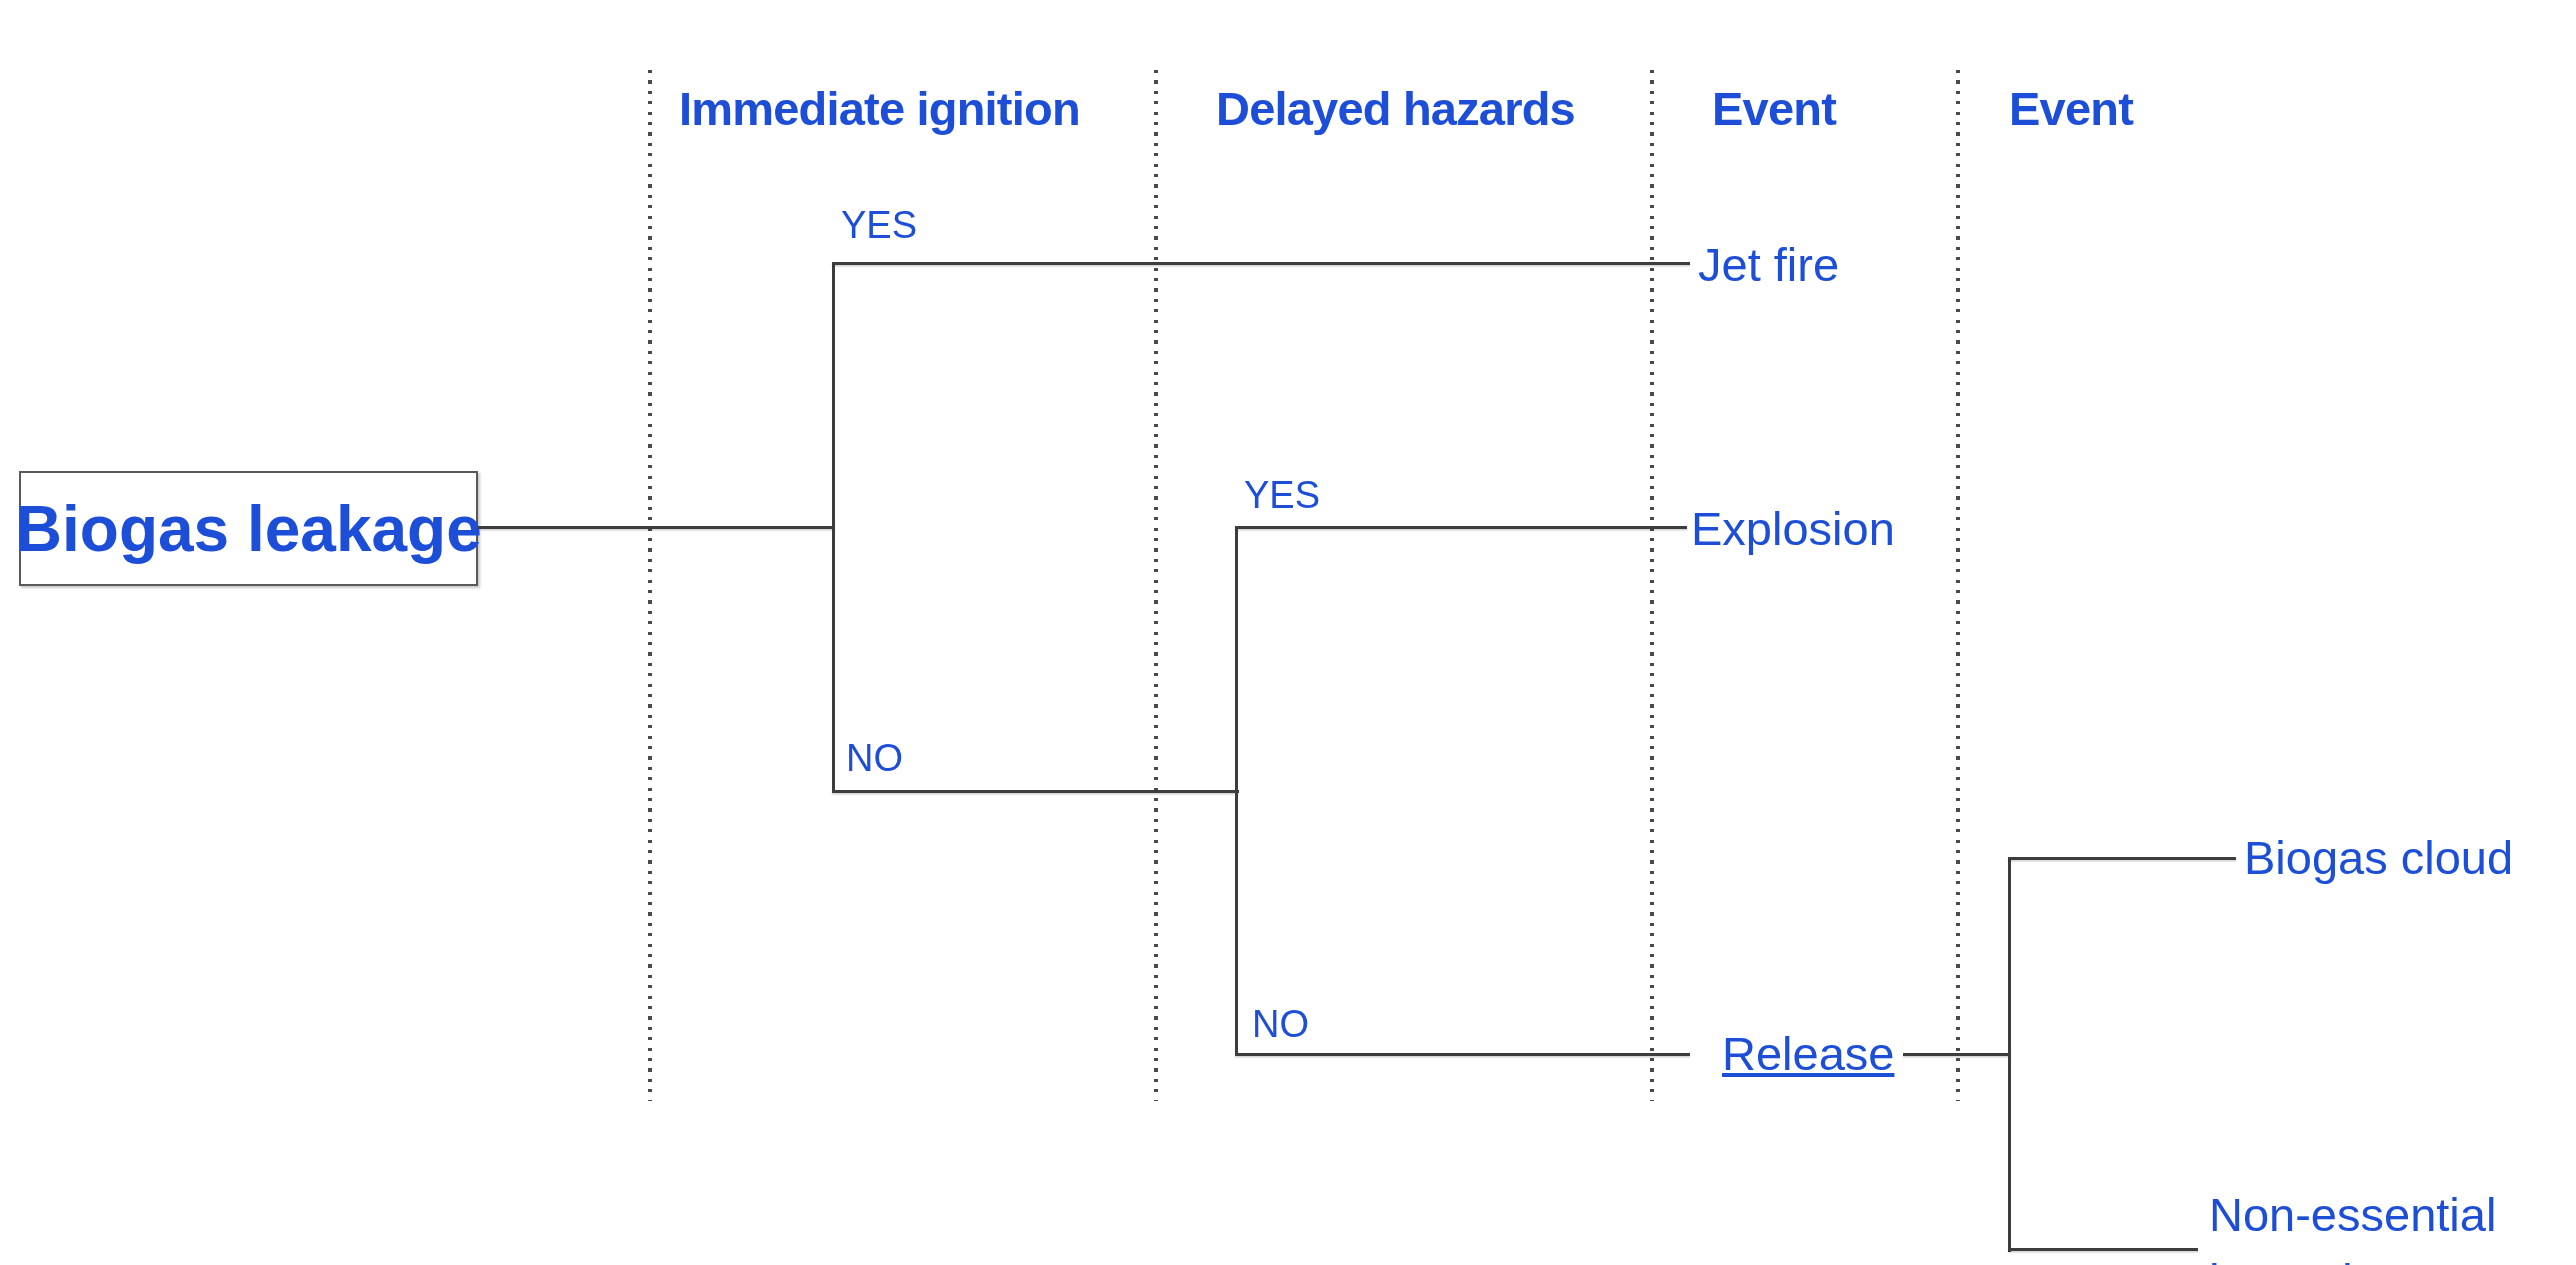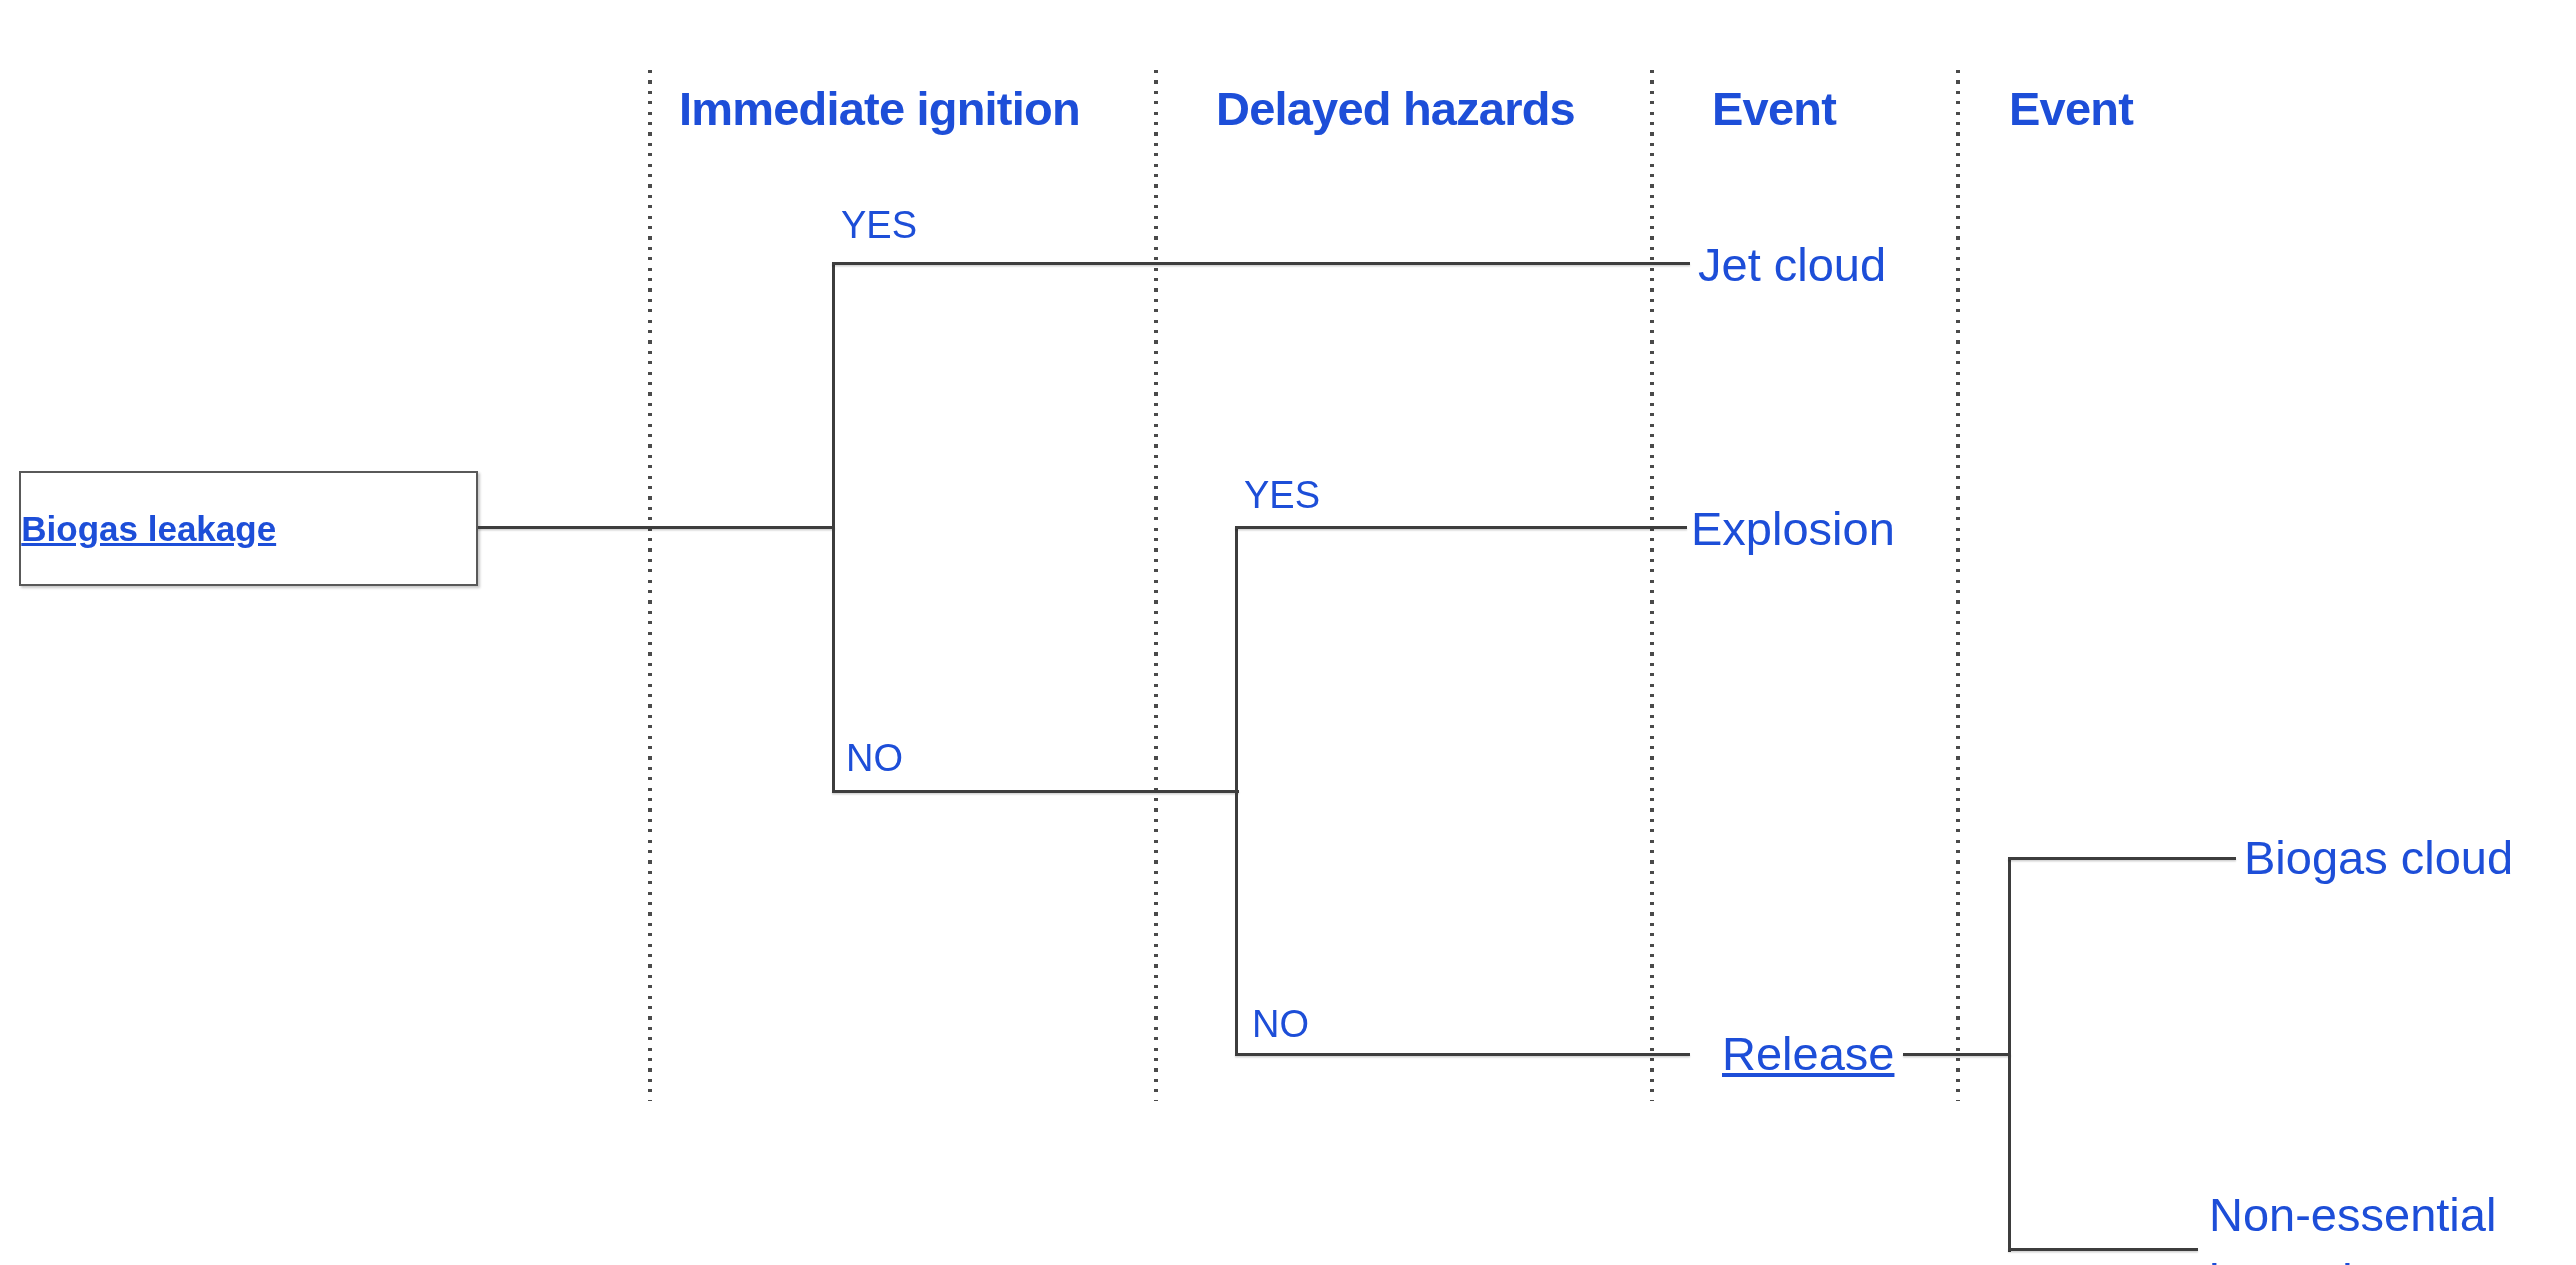--- a/index.html
+++ b/index.html
@@ -46,26 +46,26 @@
   .root-box {
     position: absolute;
     left: 19.3px;
     top: 423px;
     width: 459px;
     height: 115px;
     border: 2.4px solid #595959;
     background: #ffffff;
     display: flex;
     align-items: center;
-    font-size: 35px;
+    justify-content: center;
+    font-size: 64px;
     font-weight: bold;
     white-space: nowrap;
     box-shadow: 1.6px 2.4px 2.4px rgba(0,0,0,0.22);
     box-sizing: border-box;
-    text-decoration: underline;
   }
 
   
   .h-line {
     position: absolute;
     height: 3.2px;
     background: #3d3d3d;
     box-shadow: 0 1.6px 1.6px rgba(0,0,0,0.18);
   }
   .v-line {
@@ -126,20 +126,20 @@
   <div class="h-line" style="left:1903px; top:1005px; width:108px;"></div>
   <div class="v-line" style="left:2008px; top:809px; height:395px;"></div>
   <div class="h-line" style="left:2008px; top:809px; width:228px;"></div>
   <div class="h-line" style="left:2008px; top:1200px; width:190px;"></div>
 
   <div class="branch-lbl" style="left:841px; top:177px;">YES</div>
   <div class="branch-lbl" style="left:846px; top:710px;">NO</div>
   <div class="branch-lbl" style="left:1244px; top:447px;">YES</div>
   <div class="branch-lbl" style="left:1252px; top:976px;">NO</div>
 
-  <div class="outcome-lbl" style="left:1698px; top:217px;">Jet cloud</div>
+  <div class="outcome-lbl" style="left:1698px; top:217px;">Jet fire</div>
   <div class="outcome-lbl" style="left:1691px; top:481px;">Explosion</div>
   <div class="outcome-lbl" style="left:1722px; top:1006px;text-decoration:underline;">Release</div>
   <div class="outcome-lbl" style="left:2244px; top:810px;">Biogas cloud</div>
   <div class="outcome-lbl wrap" style="left:2209px; top:1200px;">Non-essential hazards</div>
 
 </div>
 
 
 </body></html>

